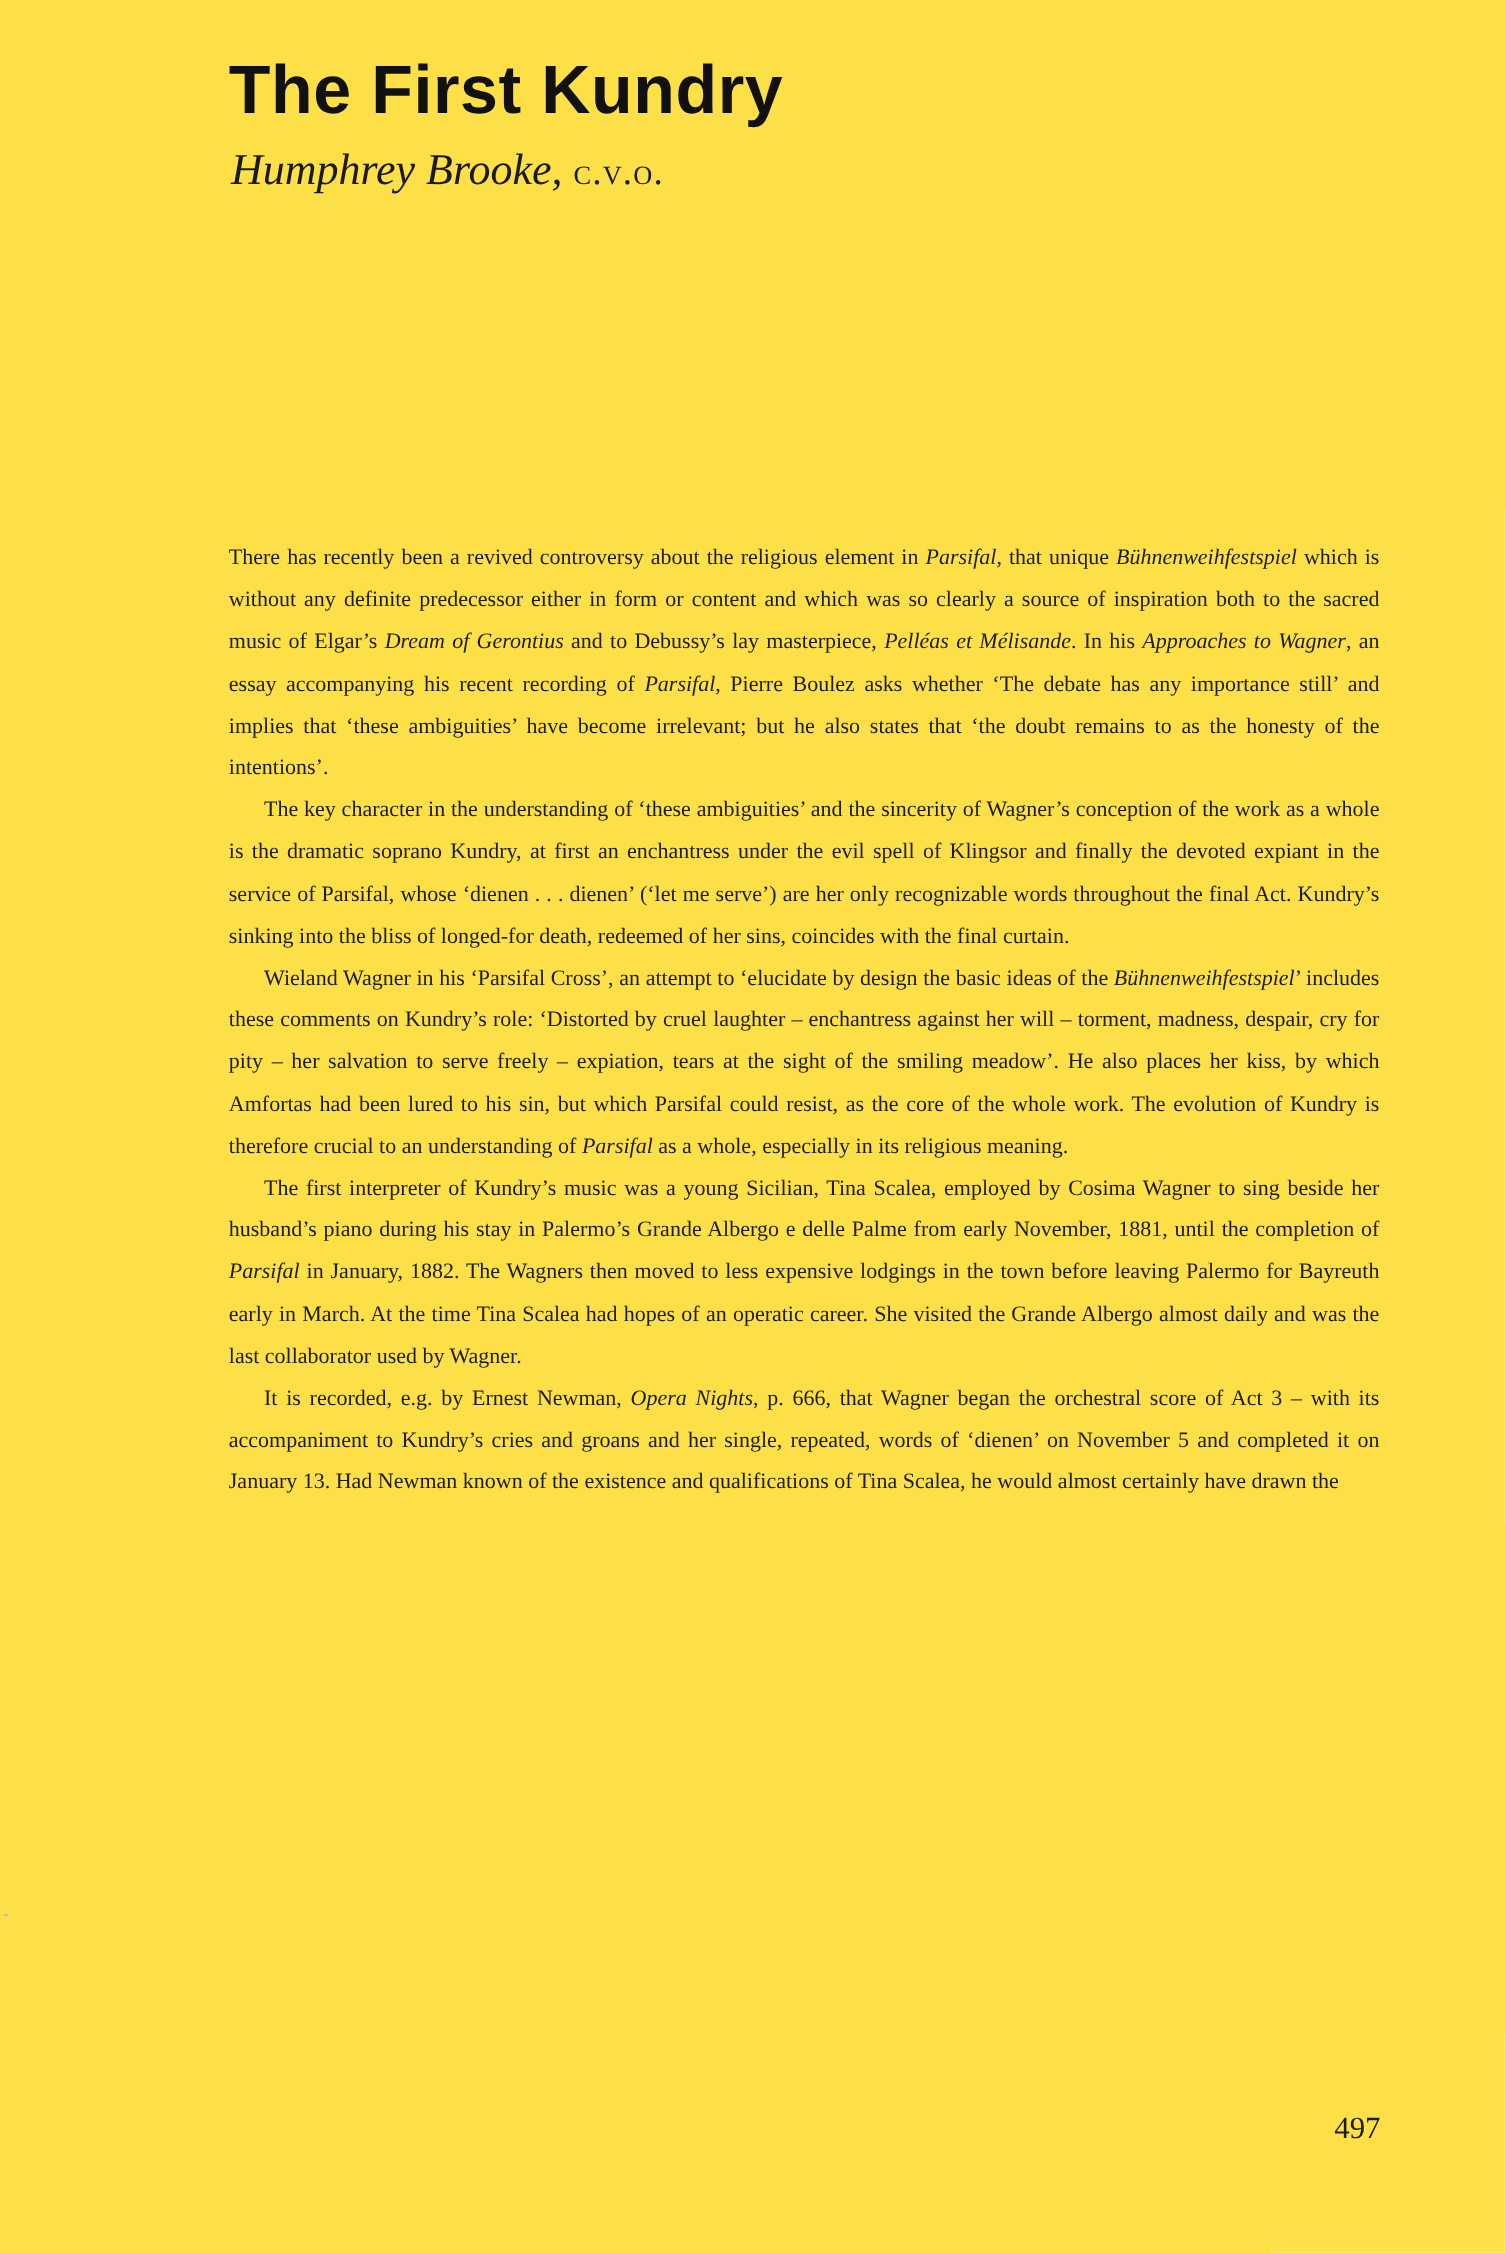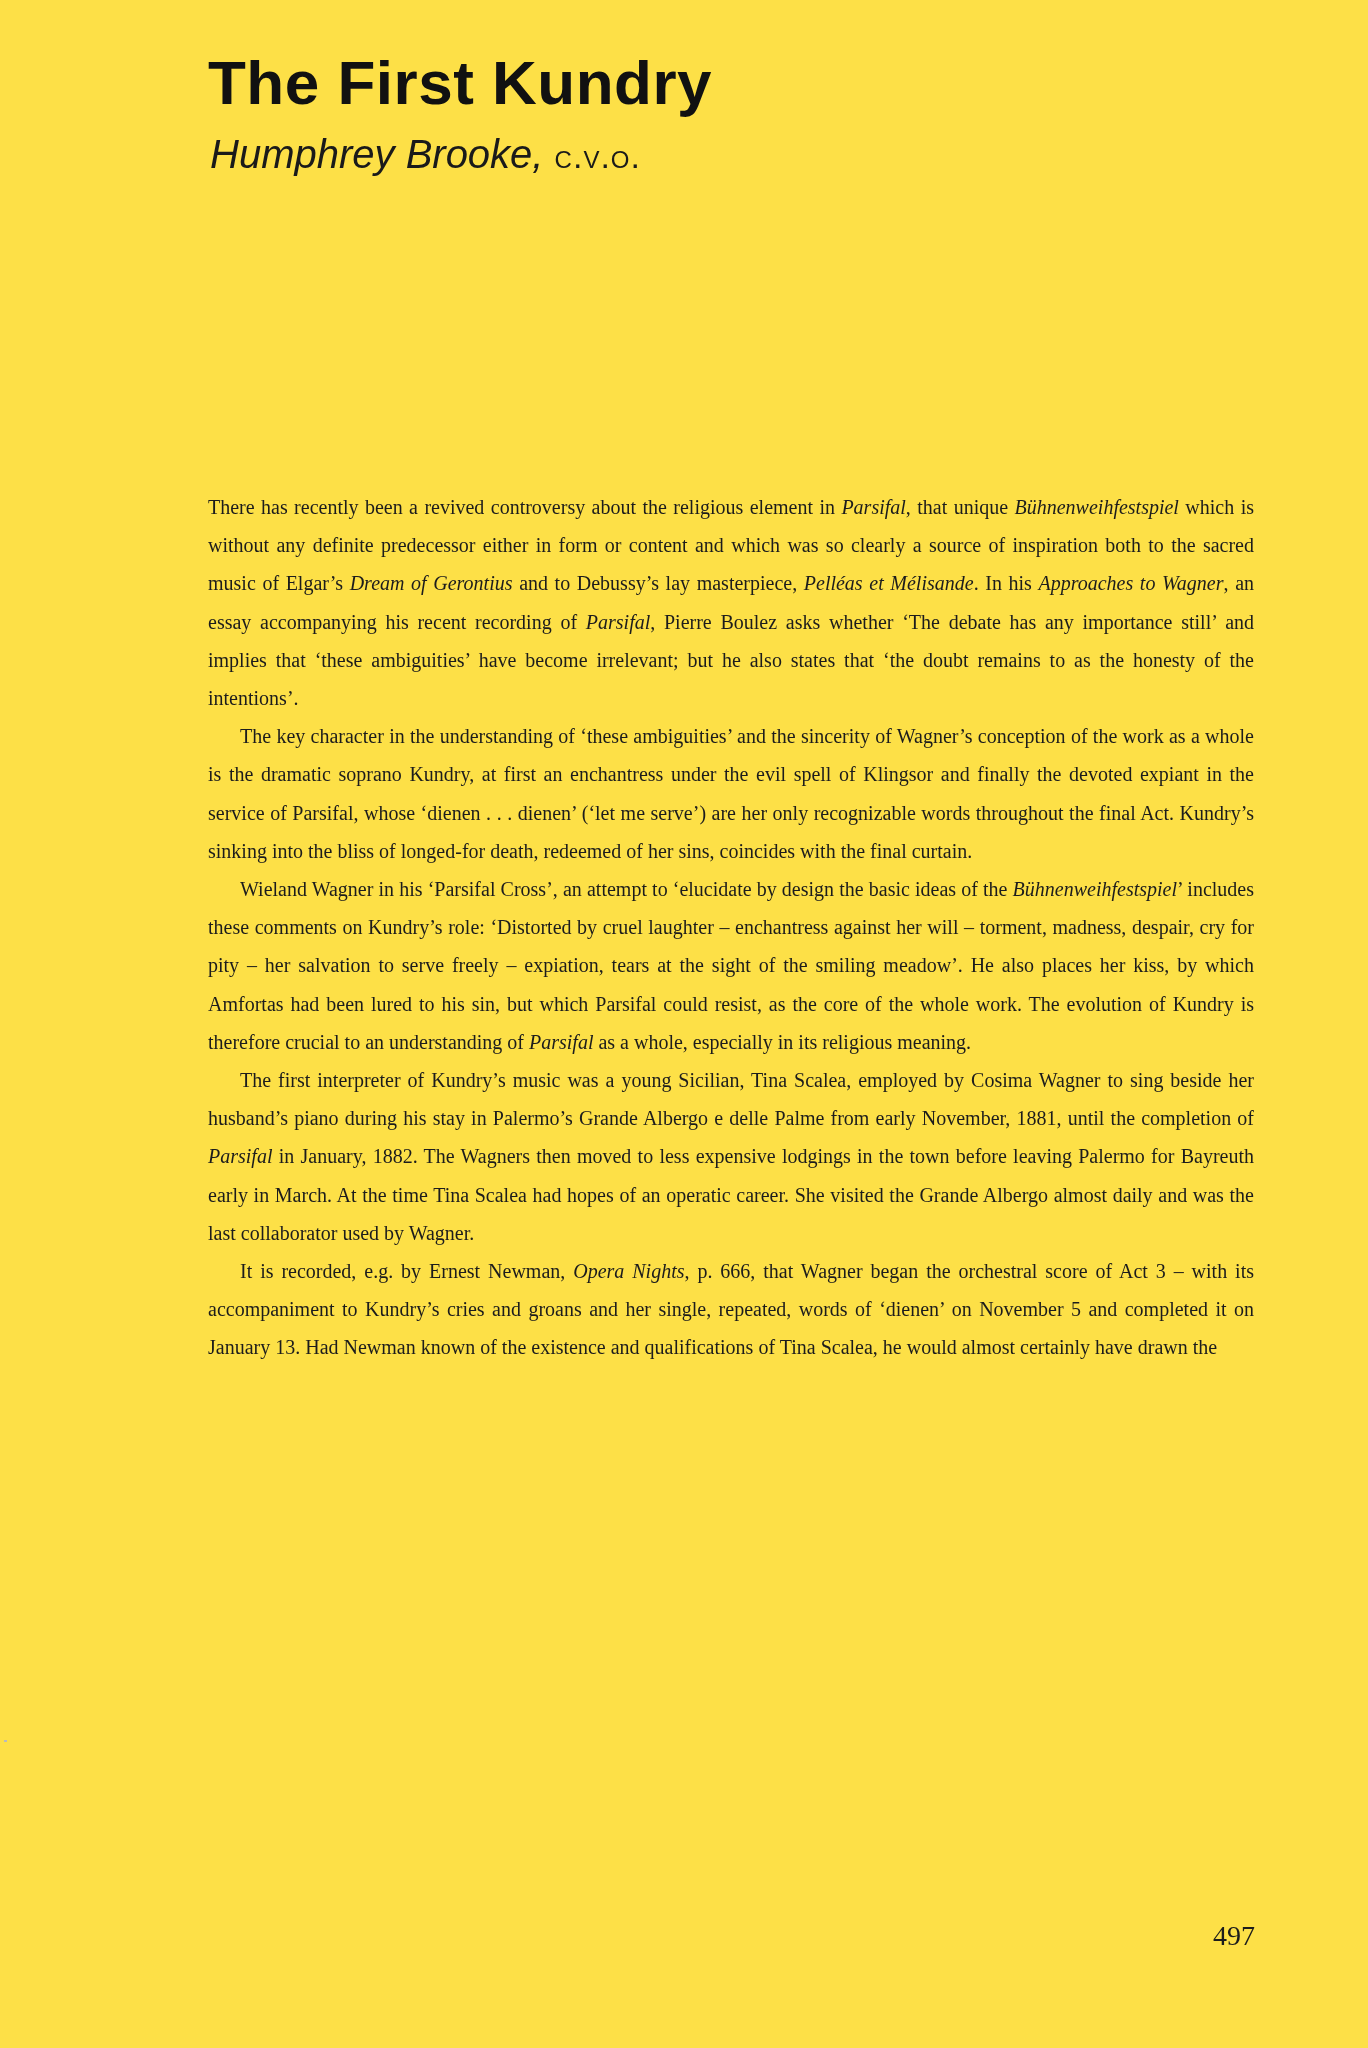--- a/index.html
+++ b/index.html
@@ -5,21 +5,21 @@
   html, body { margin: 0; padding: 0; background: #ffffff; }
   body { width: 1368px; height: 2048px; position: relative; overflow: hidden; color: #1a1a1a; }
   .page { position: absolute; left: 0; top: 0; width: 1368px; height: 2048px; background: #fde047; }
   .title {
     position: absolute; left: 208px; top: 52px;
     font-family: "Liberation Sans", sans-serif; font-weight: bold;
     font-size: 62px; letter-spacing: 0.5px; color: #111; margin: 0; line-height: 1;
   }
   .author {
     position: absolute; left: 210px; top: 134px;
-    font-family: Liberation Sans, sans-serif; font-style: italic;
+    font-family: Liberation Serif, serif; font-style: italic;
     font-size: 40px; color: #1a1a1a; margin: 0; line-height: 1;
   }
   .author .honor { font-style: normal; font-variant: small-caps; font-size: 34px; letter-spacing: 1px; }
   .body {
     position: absolute; left: 208px; top: 488px; width: 1046px;
     font-family: "Liberation Serif", serif; font-size: 20px; line-height: 38.2px;
     text-align: justify; color: #1c1c1c;
   }
   .body p { margin: 0; }
   .body p.indent { text-indent: 32px; }

